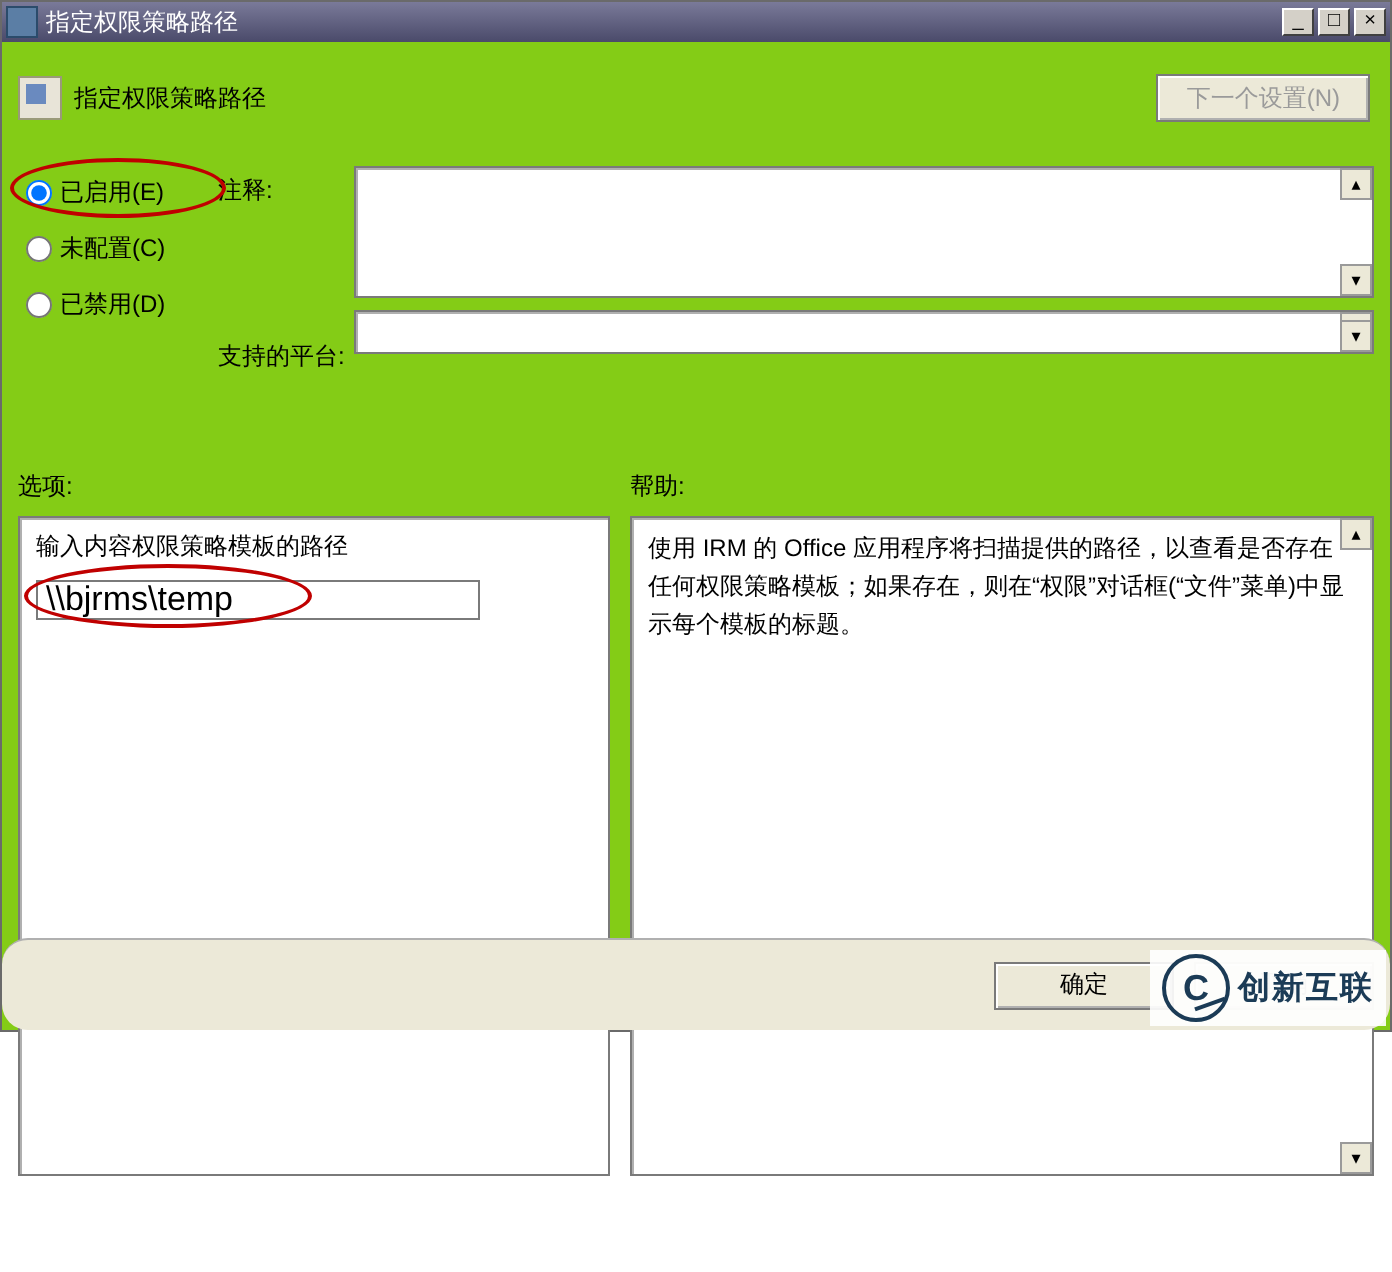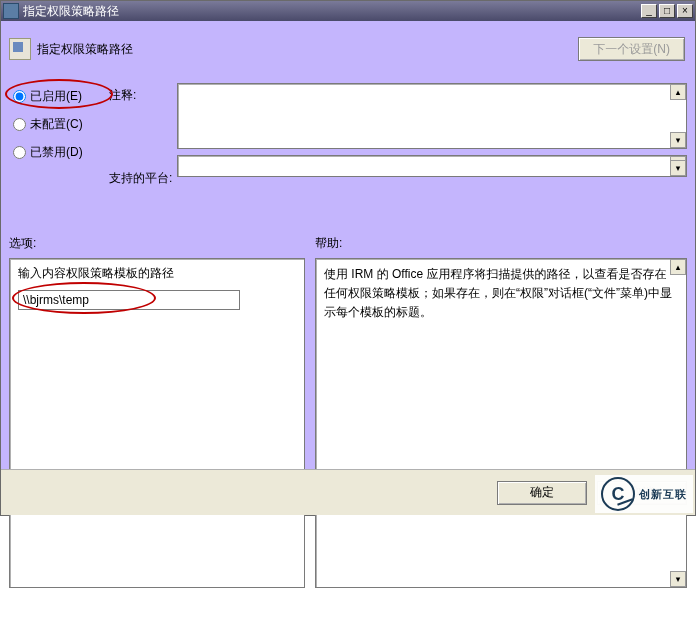--- a/index.html
+++ b/index.html
@@ -9,21 +9,21 @@
   background: #fff;
   width: 696px;
   height: 636px;
   overflow: hidden;
   position: relative;
 }
 .window {
   width: 696px;
   height: 516px;
   border: 1px solid #6a6a6a;
-  background: #c4b5fd;
+  background: #84cc16;
   position: relative;
 }
 .titlebar {
   height: 20px;
   background: linear-gradient(#7a7a99, #4a4a6a);
   color: #fff;
   display: flex;
   align-items: center;
   padding: 0 2px;
   font-size: 12px;
@@ -132,21 +132,21 @@
 }
 .panel-left { width: 296px; }
 .panel-right { flex:1; }
 .panel-left .pl-label { margin-bottom: 8px; }
 .panel-left .in-wrap { position: relative; width: 222px; }
 .panel-left input {
   width: 222px;
   height: 20px;
   border:1px solid #7a7a7a;
   padding: 2px 4px;
-  font-size:12px;
+  font-size:17px;
   font-family: inherit;
 }
 .help-text { line-height: 1.6; }
 .panel .scroll-up2, .panel .scroll-down2 {
   position:absolute; right:0; width:16px; height:16px;
   background:#ece9d8; border:1px solid #9a9a9a;
   display:flex; align-items:center; justify-content:center;
   font-size:9px;
 }
 .panel .scroll-up2{ top:0; }
@@ -163,20 +163,21 @@
   position:absolute;
   bottom: 0; left: 0; right: 0;
   height: 46px;
   border-top: 1px solid #b0b0b0;
   display:flex;
   align-items:center;
   justify-content:flex-end;
   gap: 10px;
   padding-right: 8px;
   background:#ece9d8;
+  border-radius:13px;
 }
 .footer .btn { width: 90px; }
 .watermark {
   position:absolute;
   right: 2px; bottom: 2px;
   display:flex; align-items:center;
   background: rgba(255,255,255,0.9);
   padding: 2px 6px;
   z-index: 10;
 }
@@ -186,21 +187,21 @@
   border-radius: 50%;
   display:flex; align-items:center; justify-content:center;
   font-size: 18px; font-weight: bold; color:#1b3b56;
   margin-right: 4px;
   position:relative;
 }
 .watermark .wm-logo::after{
   content:""; position:absolute; width:16px; height:2px; background:#1b3b56;
   transform:rotate(-20deg); top:22px; left:14px;
 }
-.watermark .wm-text { font-size: 11px; font-weight:bold; color:#1b3b56; letter-spacing:1px;text-align:right; }
+.watermark .wm-text { font-size: 16px; font-weight:bold; color:#1b3b56; letter-spacing:1px;text-align:right; }
 </style>
 </head>
 <body>
 
 <div class="window">
   <div class="titlebar">
     <span class="tb-icon"></span>
     <span class="tb-title">指定权限策略路径</span>
     <div class="tb-btns">
       <div class="tb-btn">_</div>

